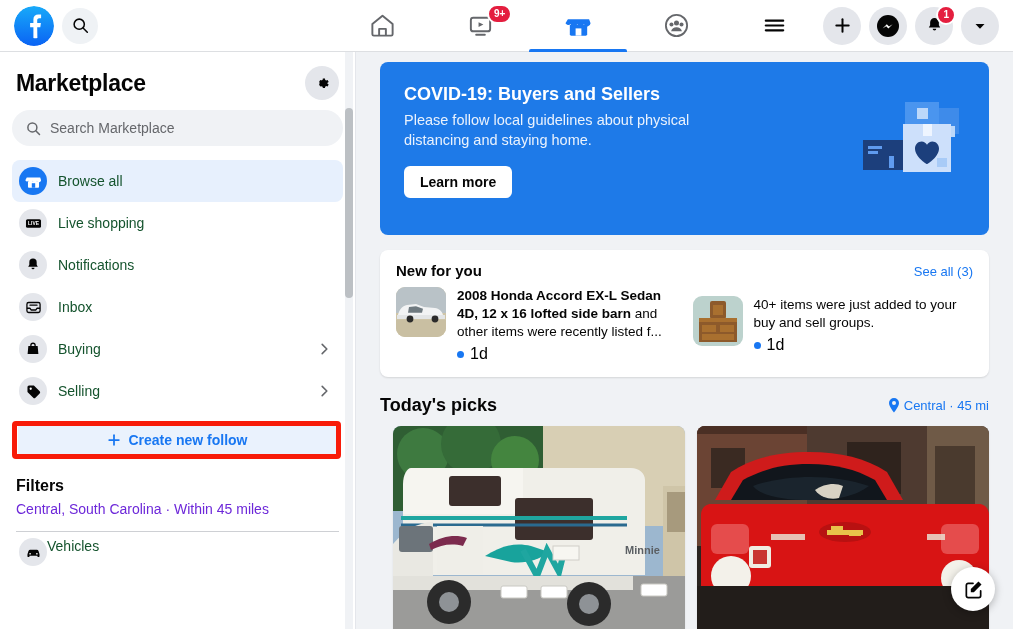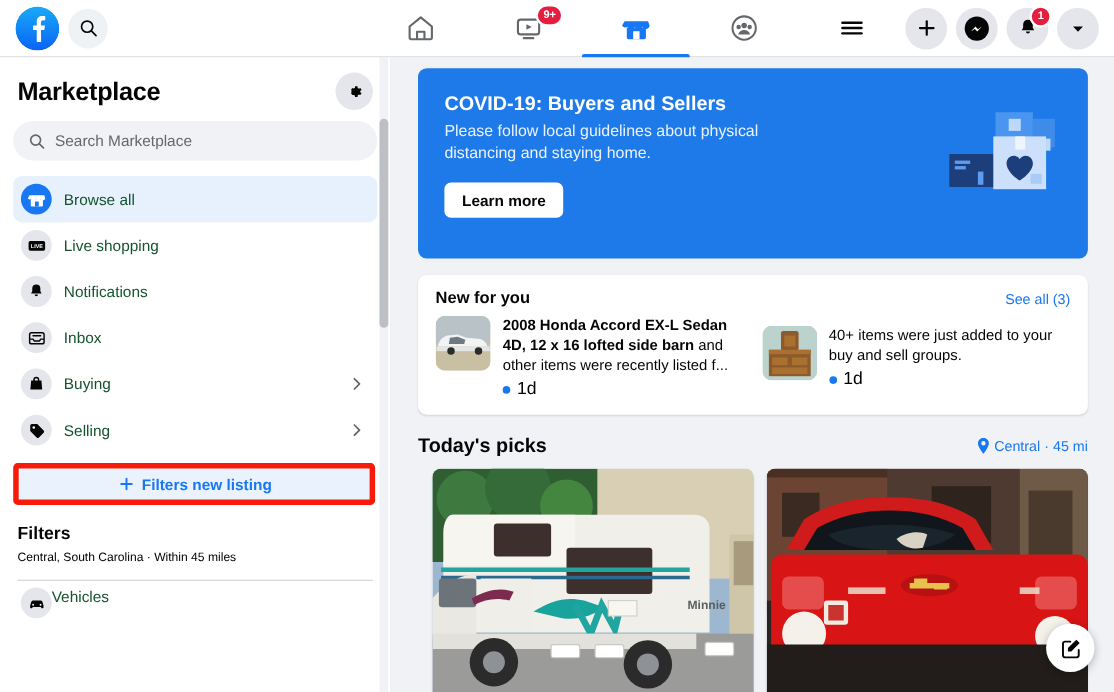--- a/index.html
+++ b/index.html
@@ -103,21 +103,21 @@
     border: 5px solid #f81b09; border-radius: 4px; pointer-events: none;
   }
   .create-btn {
     margin: 6px 6px; height: 38px;
     background: #eaf2fd; border-radius: 6px;
     display: flex; align-items: center; justify-content: center; gap: 7px;
     color: #1877f2; font-size: 14px; font-weight: bold; cursor: pointer;
   }
 
   .sb-sec-title { font-size: 16px; font-weight: bold; padding: 10px 4px 4px 4px; }
-  .sb-link { font-size: 11px; color: #000000; padding: 2px 4px 10px 4px; cursor: pointer; }
+  .sb-link { font-size: 14px; color: #6d28d9; padding: 2px 4px 10px 4px; cursor: pointer; }
   .sb-divider { height: 1px; background: #ced0d4; margin: 4px 4px 6px 4px; }
   .cat-item { display: flex; align-items: flex-start; height: 40px; padding: 0 7px; border-radius: 8px; cursor: pointer; }
 
   
   .sb-scroll {
     position: absolute; right: 2px; top: 56px;
     width: 8px; height: 190px; border-radius: 4px;
     background: #bcc0c4;
   }
   .sb-scroll-track {
@@ -409,21 +409,21 @@
       </div>
 
       <div class="annot-wrap">
         <div class="create-btn">
           <span>
             <svg width="14" height="14" viewBox="0 0 16 16" stroke="#1877f2" stroke-width="2" stroke-linecap="round">
               <line x1="8" y1="2.5" x2="8" y2="13.5"></line>
                 <line x1="2.5" y1="8" x2="13.5" y2="8"></line>
             </svg>
           </span>
-          <span>Filters new listing</span>
+          <span>Create new follow</span>
         </div>
         <div class="annot-box"></div>
       </div>
 
       <div class="sb-sec-title">Filters</div>
       <div class="sb-link">Central, South Carolina · Within 45 miles</div>
       <div class="sb-divider"></div>
 
       <div class="cat-item">
         <span class="sb-ico">

